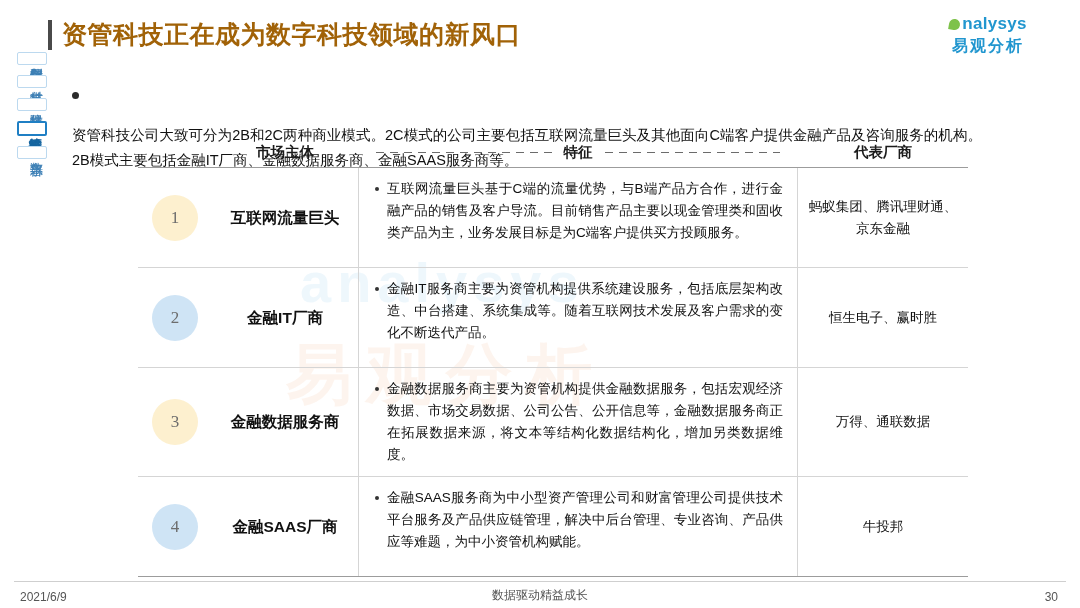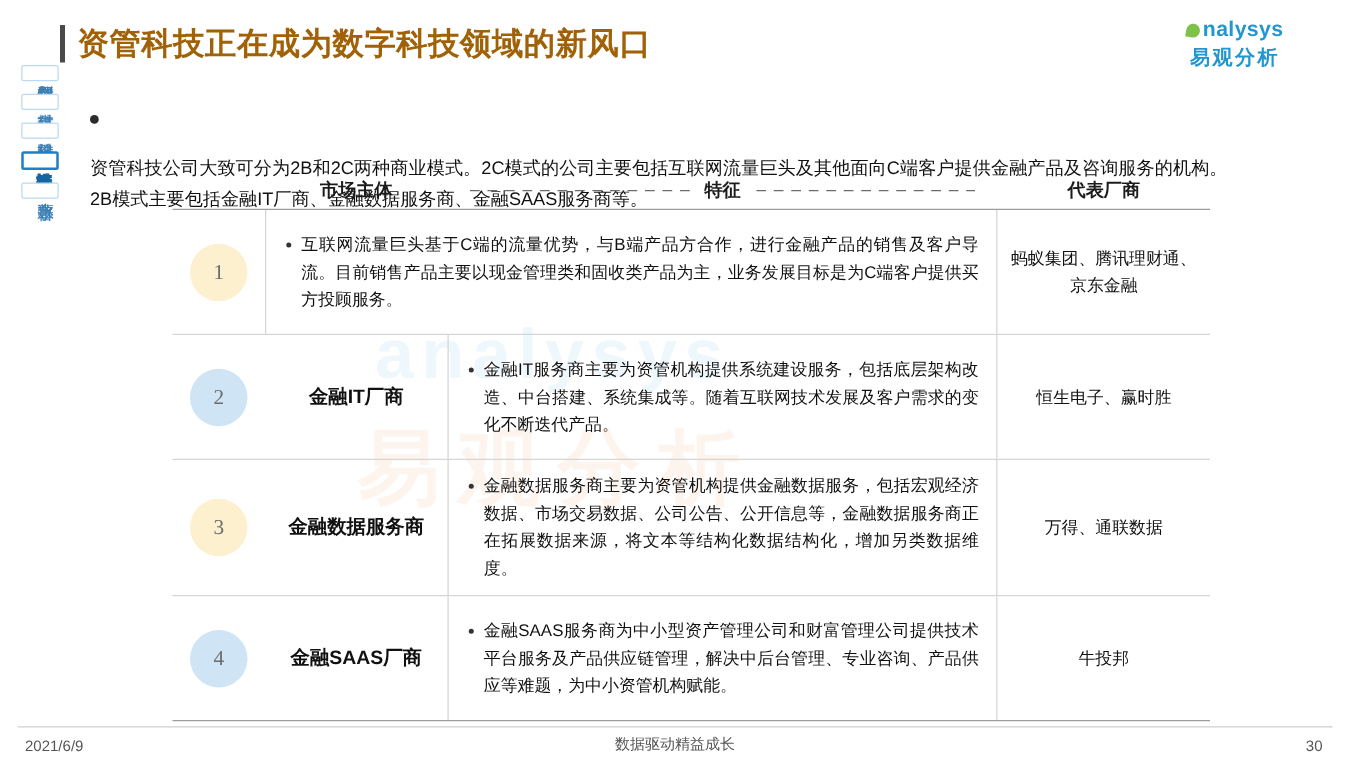--- a/index.html
+++ b/index.html
@@ -180,21 +180,20 @@
     display: flex; align-items: center; justify-content: center;
     font-size: 15.5px;
     font-weight: bold;
     color: #111;
     text-align: center;
     line-height: 22px;
   }
   .cell-feature {
     flex: 1 1 auto;
     display: flex;
-    align-items: center;
     padding: 10px 14px 10px 16px;
     border-left: 1px solid #d5d5d5;
     border-right: 1px solid #d5d5d5;
   }
   .feature-inner { display: flex; gap: 8px; }
   .feat-dot {
     width: 4px; height: 4px; border-radius: 50%;
     background: #333; margin-top: 9px; flex: 0 0 auto;
   }
   .feat-text {
@@ -302,20 +301,21 @@
         <div>特征</div>
         <div class="dashline"></div>
       </div>
       <div class="col-vendor">代表厂商</div>
     </div>
 
     <div class="row">
       <div class="cell-badge">
         <div class="badge" style="background:#fdf0cf">1</div>
       </div>
+      <div class="cell-subject">互联网流量巨头</div>
       <div class="cell-feature">
         <div class="feature-inner">
           <div class="feat-dot"></div>
           <div class="feat-text">互联网流量巨头基于C端的流量优势，与B端产品方合作，进行金融产品的销售及客户导流。目前销售产品主要以现金管理类和固收类产品为主，业务发展目标是为C端客户提供买方投顾服务。</div>
         </div>
       </div>
       <div class="cell-vendor">蚂蚁集团、腾讯理财通、京东金融</div>
     </div>
 
     <div class="row">

